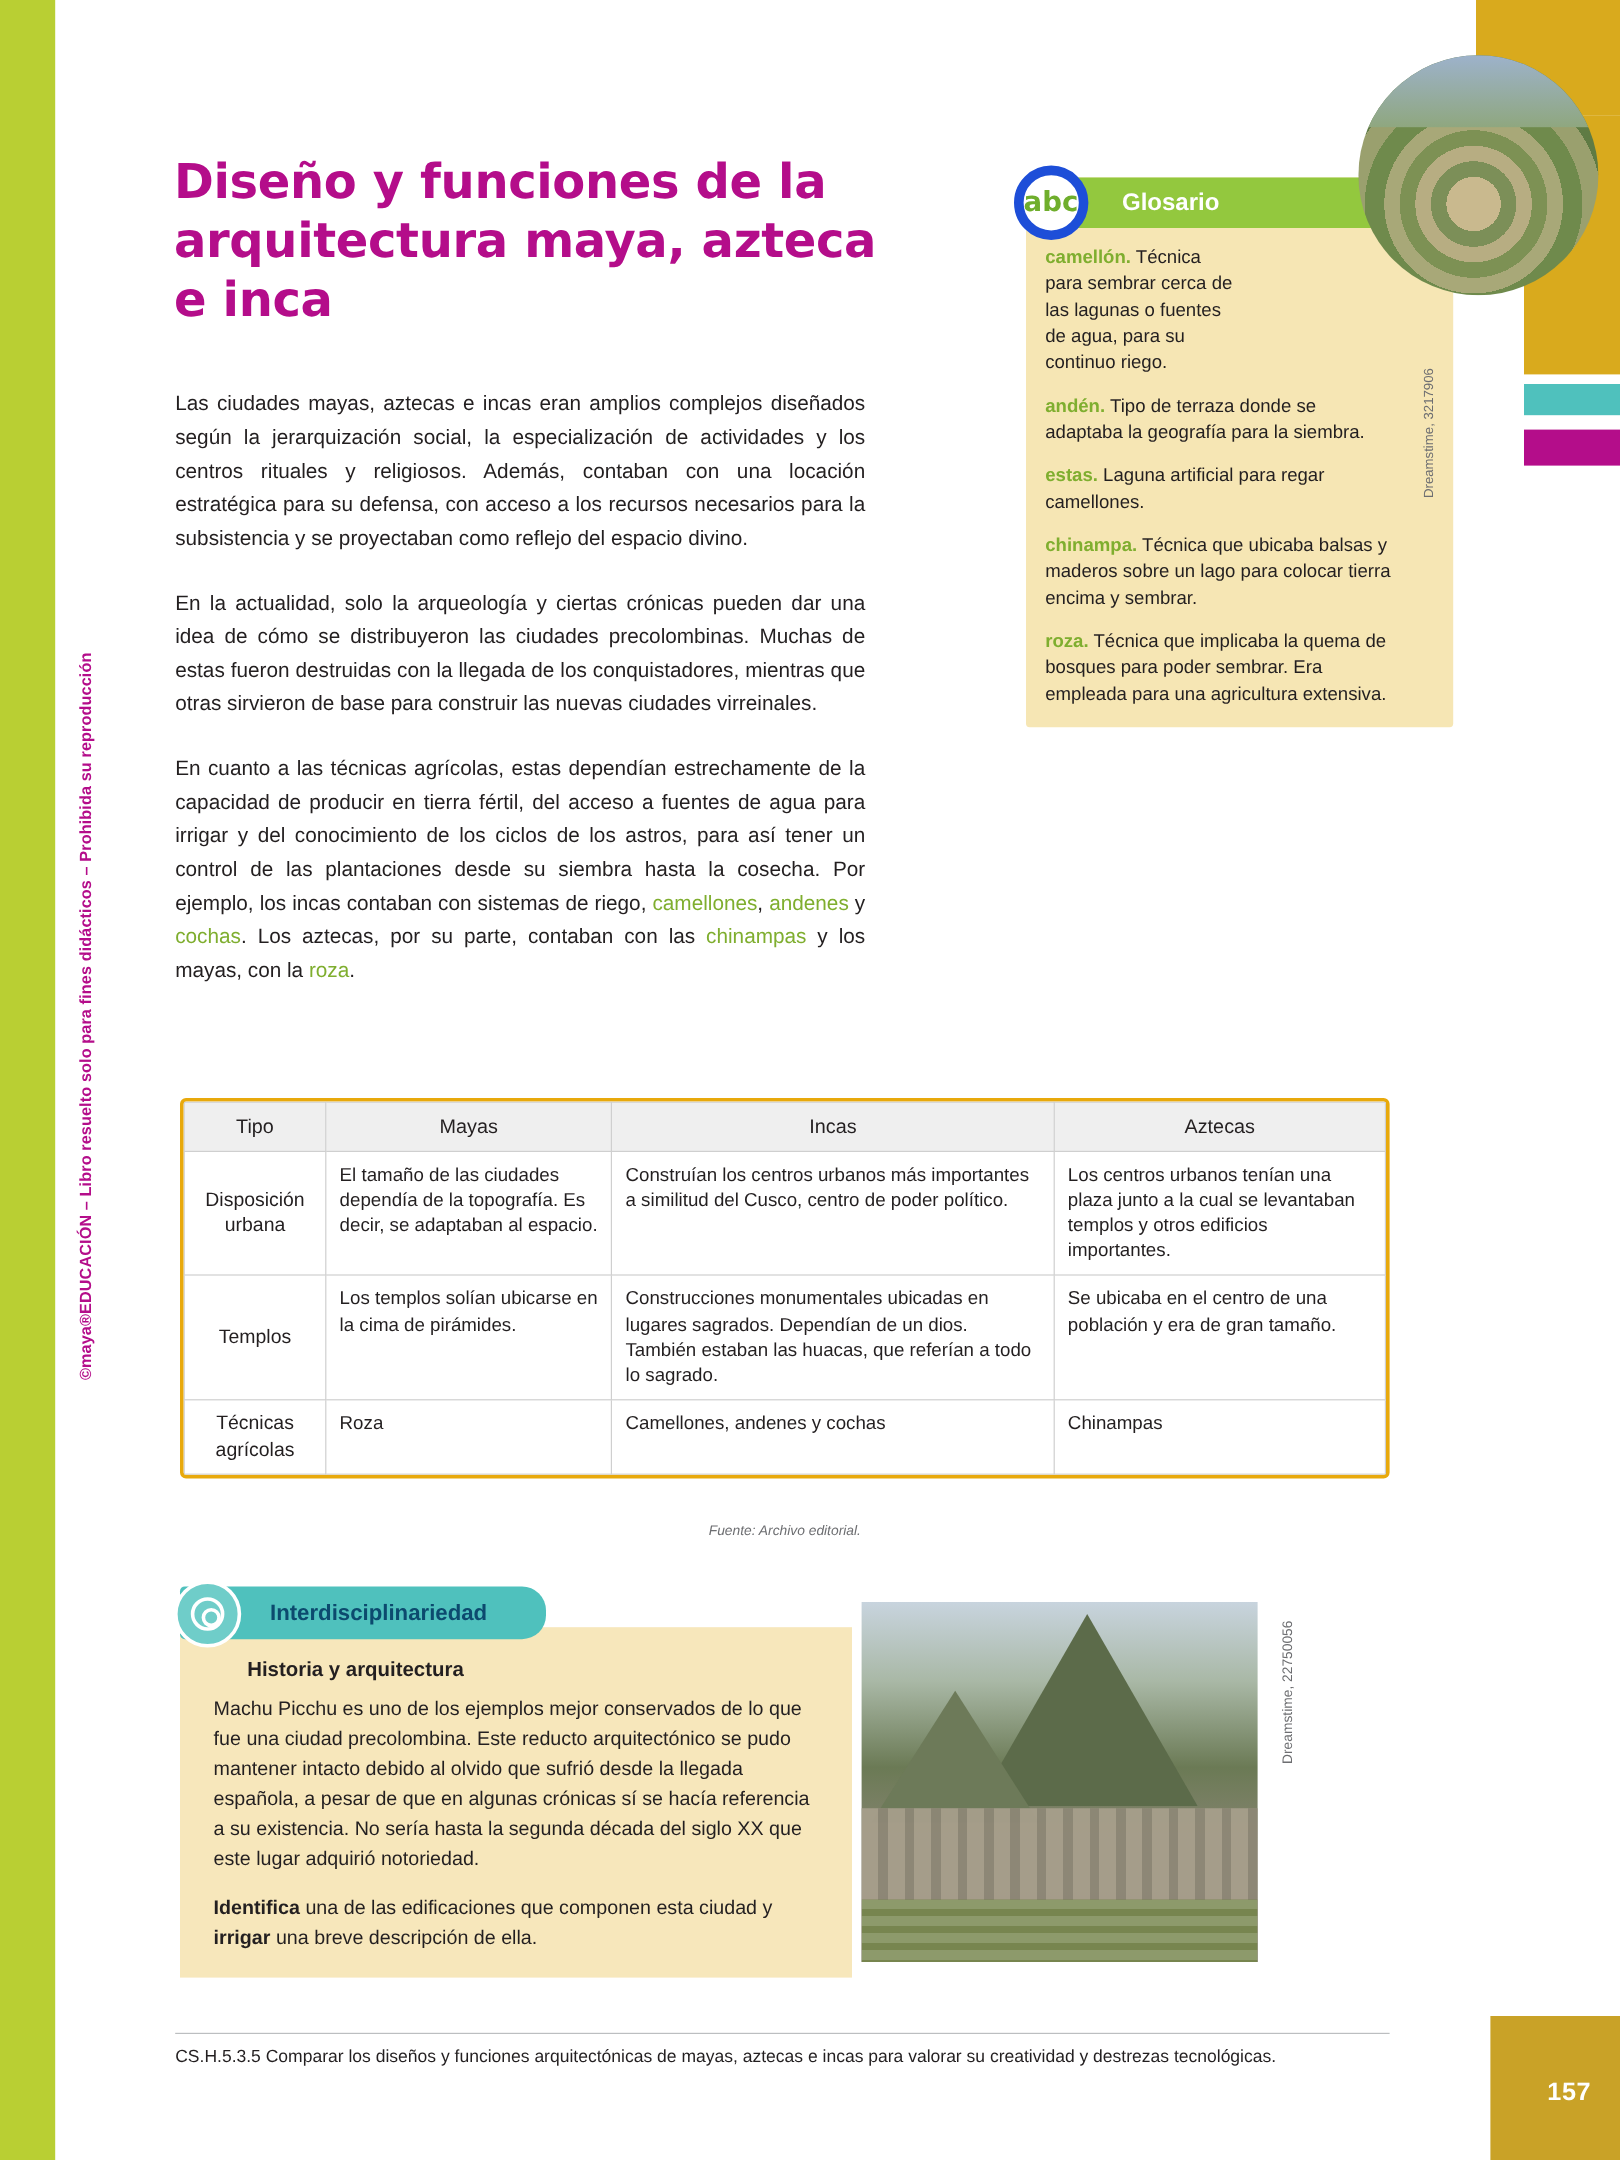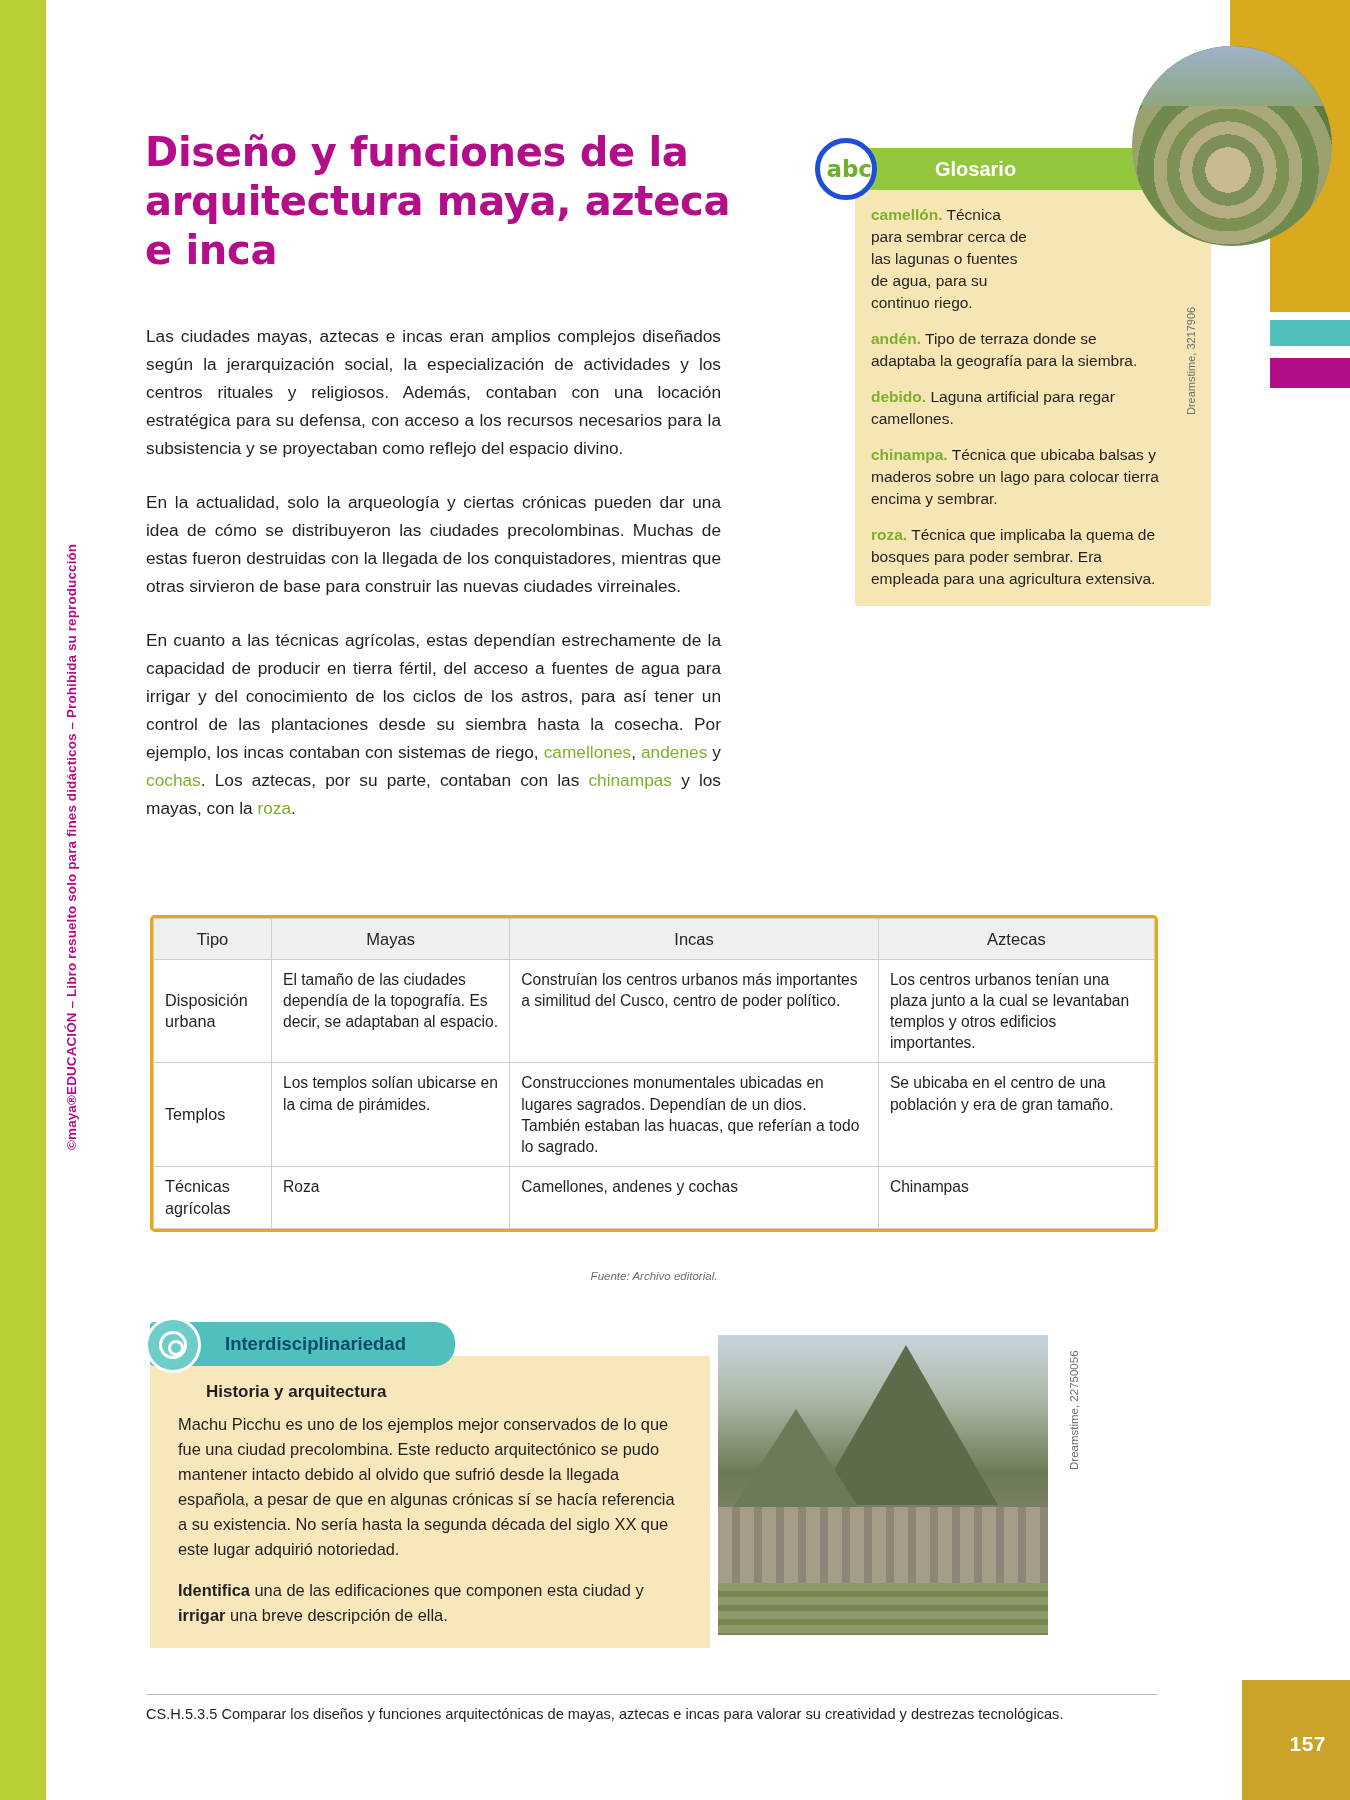--- a/index.html
+++ b/index.html
@@ -90,24 +90,24 @@
     border-radius:3px;
     padding:56px 16px 16px 16px;
   }
   .glossary-header {
     position:absolute; left:855px; top:148px; width:320px; height:42px;
     background:#93c83e;
     border-radius:3px 18px 18px 3px;
     display:flex; align-items:center;
   }
   .glossary-badge {
-    position:absolute; left:815px; top:138px;
+    position:absolute; left:845px; top:138px;
     width:62px; height:62px; border-radius:50%;
-    background:#ffffff; border:5px solid #1d4ed8;
-    display:flex; align-items:center; justify-content:flex-end;
+    background:#ffffff; border:8px solid #1d4ed8;
+    display:flex; align-items:center; justify-content:flex-start;
   }
   .glossary-badge .abc {
     color:#6fae2c; font-weight:bold; font-size:23px;
     font-family:"DejaVu Sans", sans-serif; line-height:0.9;
     text-align:center;
   }
   .glossary-title {
     margin-left:80px; color:#ffffff; font-weight:bold; font-size:20px;
   }
   .glossary-photo {
@@ -161,21 +161,21 @@
     text-align:center;
     color:#231f20;
   }
   table.data td {
     border:1px solid #cfcfcf;
     padding:9px 11px;
     vertical-align:top;
     color:#231f20;
   }
   table.data td.rowhead {
-    font-size:16.2px; vertical-align:middle;
+    text-align:center; font-size:16.2px; vertical-align:middle;
     width:118px;
   }
   .fuente {
     position:absolute; left:150px; top:1270px; width:1008px;
     text-align:center; font-size:11.5px; font-style:italic; color:#6d6e71;
   }
 
   
   .inter-header {
     position:absolute; left:150px; top:1322px; width:305px; height:44px;
@@ -290,21 +290,21 @@
     <div class="glossary-body">
       <div class="gl-first">
         <span class="gl-term">camellón.</span>
         <span>Técnica para sembrar cerca de las lagunas o fuentes de agua, para su continuo riego.</span>
       </div>
       <div class="gl-entry wide">
         <span class="gl-term">andén.</span>
         <span>Tipo de terraza donde se adaptaba la geografía para la siembra.</span>
       </div>
       <div class="gl-entry wide">
-        <span class="gl-term">debido.</span>
+        <span class="gl-term">estas.</span>
         <span>Laguna artificial para regar camellones.</span>
       </div>
       <div class="gl-entry wide">
         <span class="gl-term">chinampa.</span>
         <span>Técnica que ubicaba balsas y maderos sobre un lago para colocar tierra encima y sembrar.</span>
       </div>
       <div class="gl-entry wide">
         <span class="gl-term">roza.</span>
         <span>Técnica que implicaba la quema de bosques para poder sembrar. Era empleada para una agricultura extensiva.</span>
       </div>

